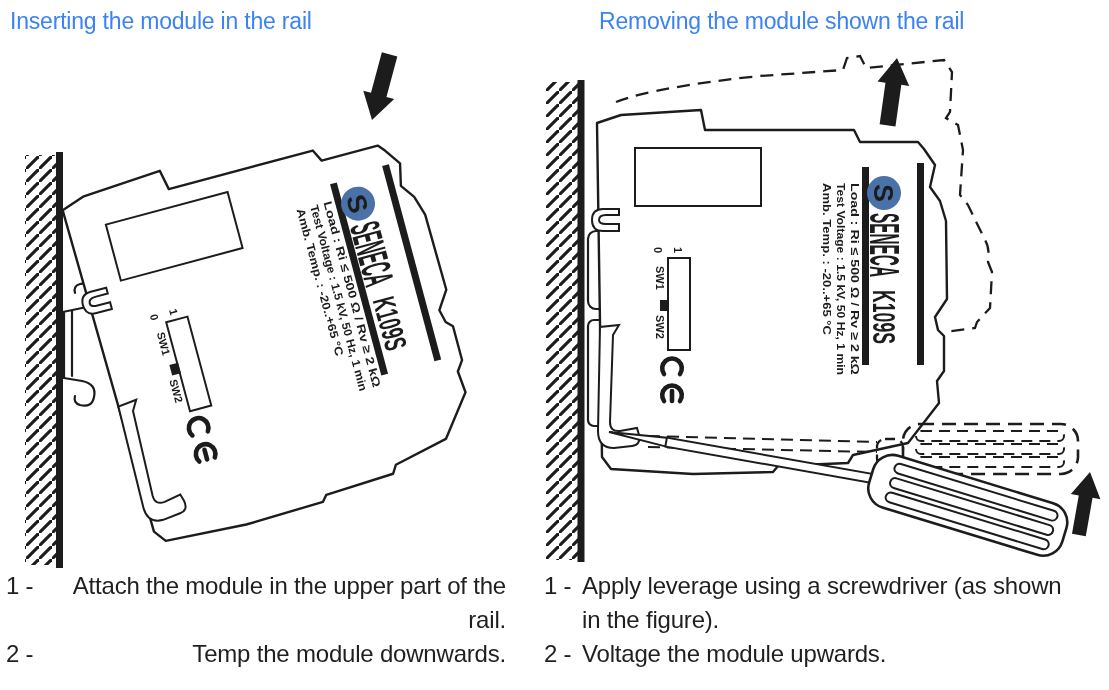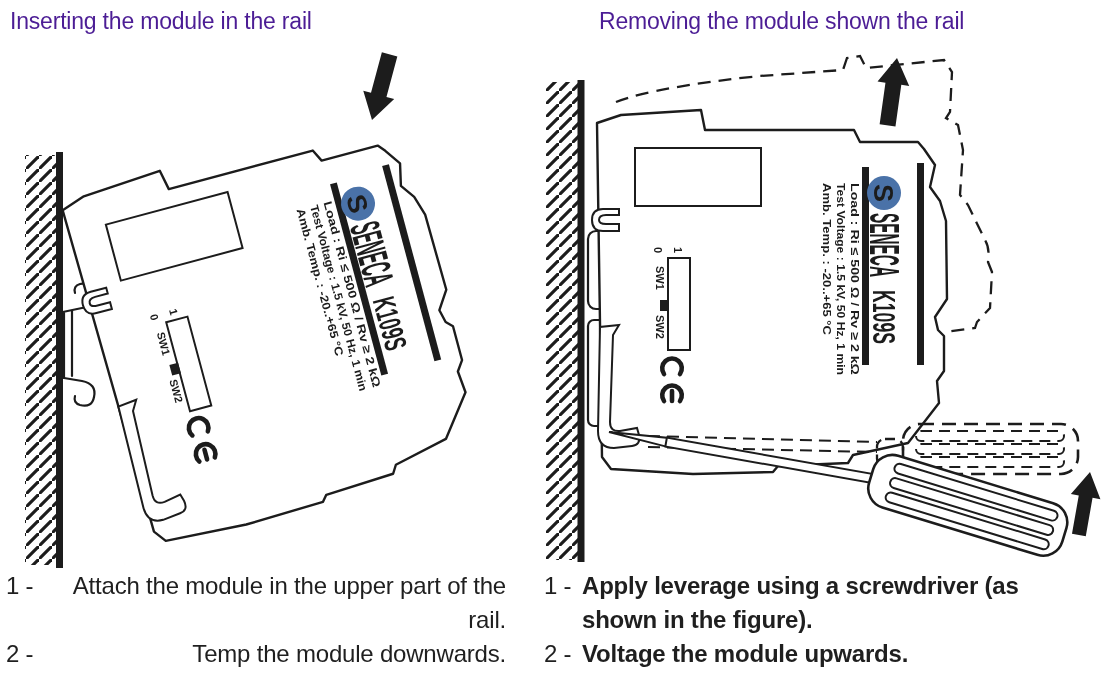--- a/index.html
+++ b/index.html
@@ -2,32 +2,32 @@
 <html><head>
 <meta charset="utf-8">
 <style>
   html,body{margin:0;padding:0;background:#fff;}
   .canvas{
     position:relative;width:1109px;height:690px;background:#fff;overflow:hidden;
     font-family:"Liberation Sans", sans-serif;color:#1f1f1f;
   }
   .fig-title{
     position:absolute;top:8px;font-size:23px;letter-spacing:-0.2px;
-    color:#4c1d95;white-space:nowrap;
+    color:#3b82f6;white-space:nowrap;
   }
   .fig-title.left{left:10px;}
   .fig-title.right{left:599px;}
   .diagram-svg{position:absolute;left:0;top:40px;width:1109px;height:535px;}
   .steps{position:absolute;top:569px;font-size:24px;letter-spacing:-0.2px;line-height:34px;}
   .steps.left{left:6px;width:500px;}
   .steps.right{left:544px;width:560px;}
   .step{display:flex;}
   .step .num{flex:0 0 38px;}
   .steps.left .step .txt{width:480px;text-align:right;}
-  .steps.right .step .txt{width:485px;font-weight:bold;}
+  .steps.right .step .txt{width:485px;}
   svg text{font-family:"Liberation Sans", sans-serif;fill:#1c1c1c;}
 </style>
 </head>
 <body>
 
 <div class="canvas">
 
   <div class="fig-title left">Inserting the module in the rail</div>
   <div class="fig-title right">Removing the module shown the rail</div>
 

